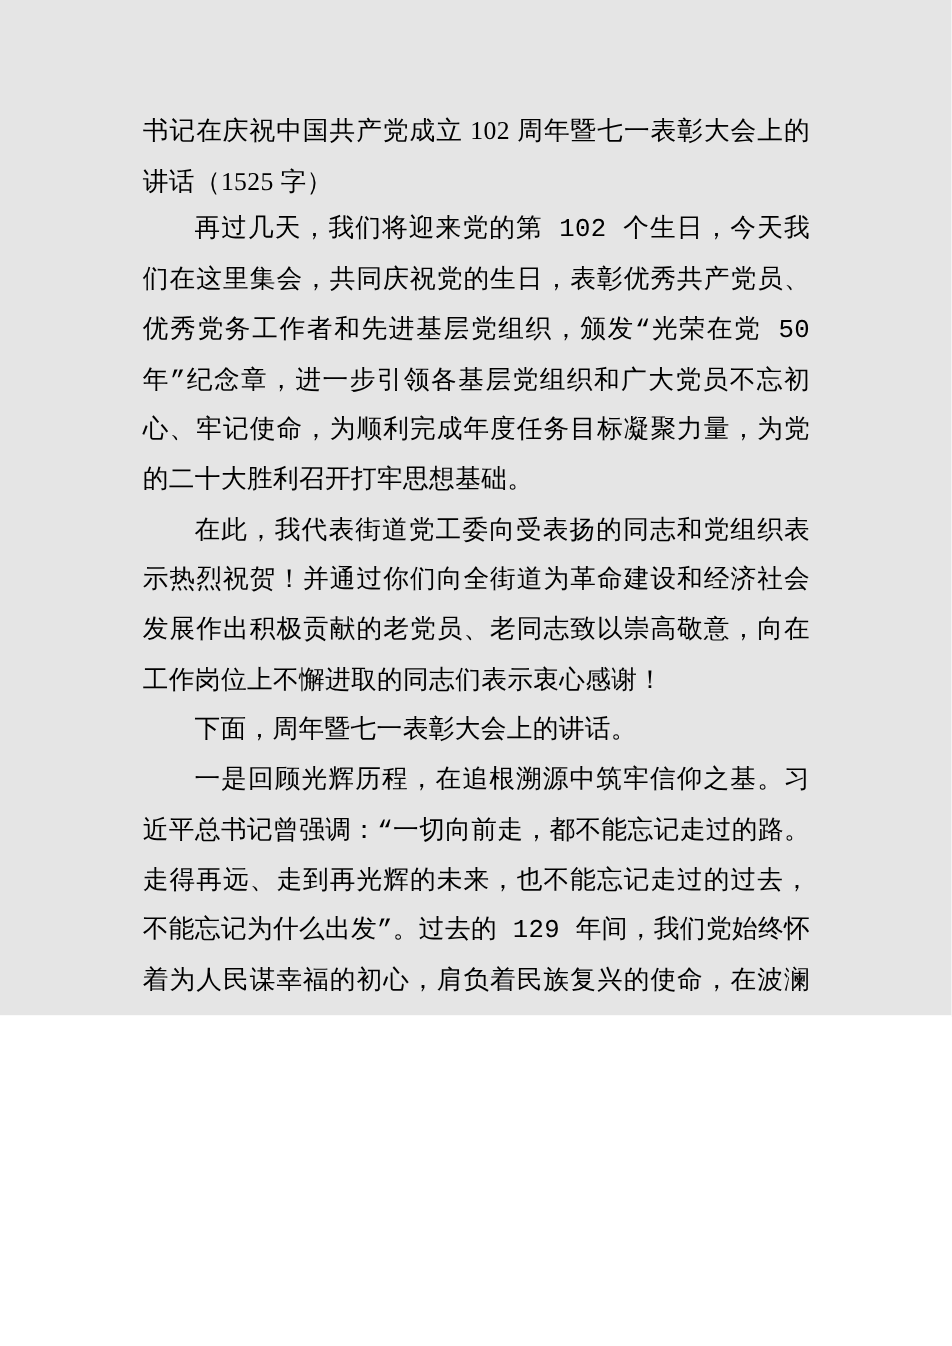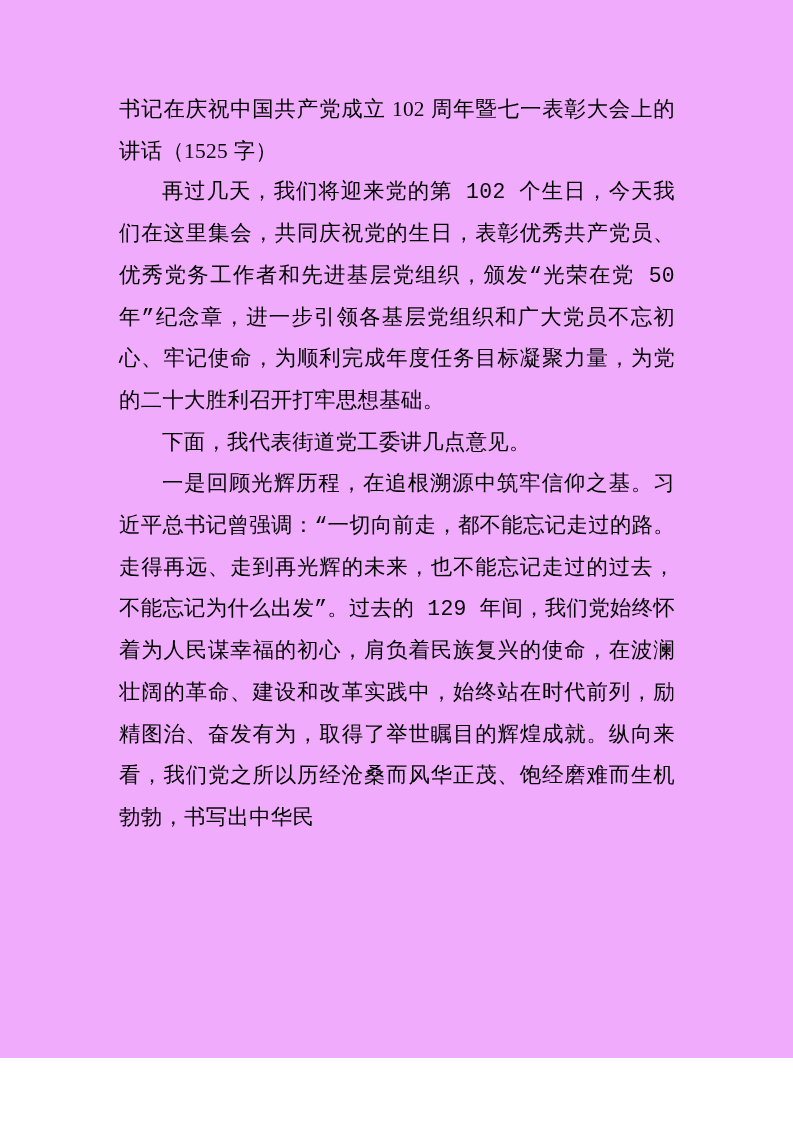--- a/index.html
+++ b/index.html
@@ -8,22 +8,22 @@
     background: #ffffff;
   }
   body {
     width: 793px;
     height: 1122px;
     overflow: hidden;
   }
   .doc-page {
     box-sizing: border-box;
     width: 793px;
-    height: 1058px;
-    background: #f0abfc;
+    height: 846px;
+    background: #e5e5e5;
     color: #000000;
     padding: 89px 118px 0 119px;
     overflow: hidden;
     font-family: "Liberation Serif", "DejaVu Serif", serif;
     font-size: 21.4px;
     line-height: 41.7px;
     text-align: justify;
     letter-spacing: 0.3px;
   }
   .para {
@@ -38,17 +38,18 @@
 </style>
 </head>
 <body>
 
 <div class="doc-page">
   <div class="para">书记在庆祝中国共产党成立 102 周年暨七一表彰大会上的讲话（1525 字）</div>
 
 
   <p class="para indent">再过几天，我们将迎来党的第 102 个生日，今天我们在这里集会，共同庆祝党的生日，表彰优秀共产党员、优秀党务工作者和先进基层党组织，颁发“光荣在党 50 年”纪念章，进一步引领各基层党组织和广大党员不忘初心、牢记使命，为顺利完成年度任务目标凝聚力量，为党的二十大胜利召开打牢思想基础。</p>
 
+  <p class="para indent">在此，我代表街道党工委向受表扬的同志和党组织表示热烈祝贺！并通过你们向全街道为革命建设和经济社会发展作出积极贡献的老党员、老同志致以崇高敬意，向在工作岗位上不懈进取的同志们表示衷心感谢！</p>
 
-  <p class="para indent">下面，我代表街道党工委讲几点意见。</p>
+  <p class="para indent">下面，周年暨七一表彰大会上的讲话。</p>
 
   <p class="para indent">一是回顾光辉历程，在追根溯源中筑牢信仰之基。习近平总书记曾强调：“一切向前走，都不能忘记走过的路。走得再远、走到再光辉的未来，也不能忘记走过的过去，不能忘记为什么出发”。过去的 129 年间，我们党始终怀着为人民谋幸福的初心，肩负着民族复兴的使命，在波澜壮阔的革命、建设和改革实践中，始终站在时代前列，励精图治、奋发有为，取得了举世瞩目的辉煌成就。纵向来看，我们党之所以历经沧桑而风华正茂、饱经磨难而生机勃勃，书写出中华民</p>
 </div>
 
 </body></html>

